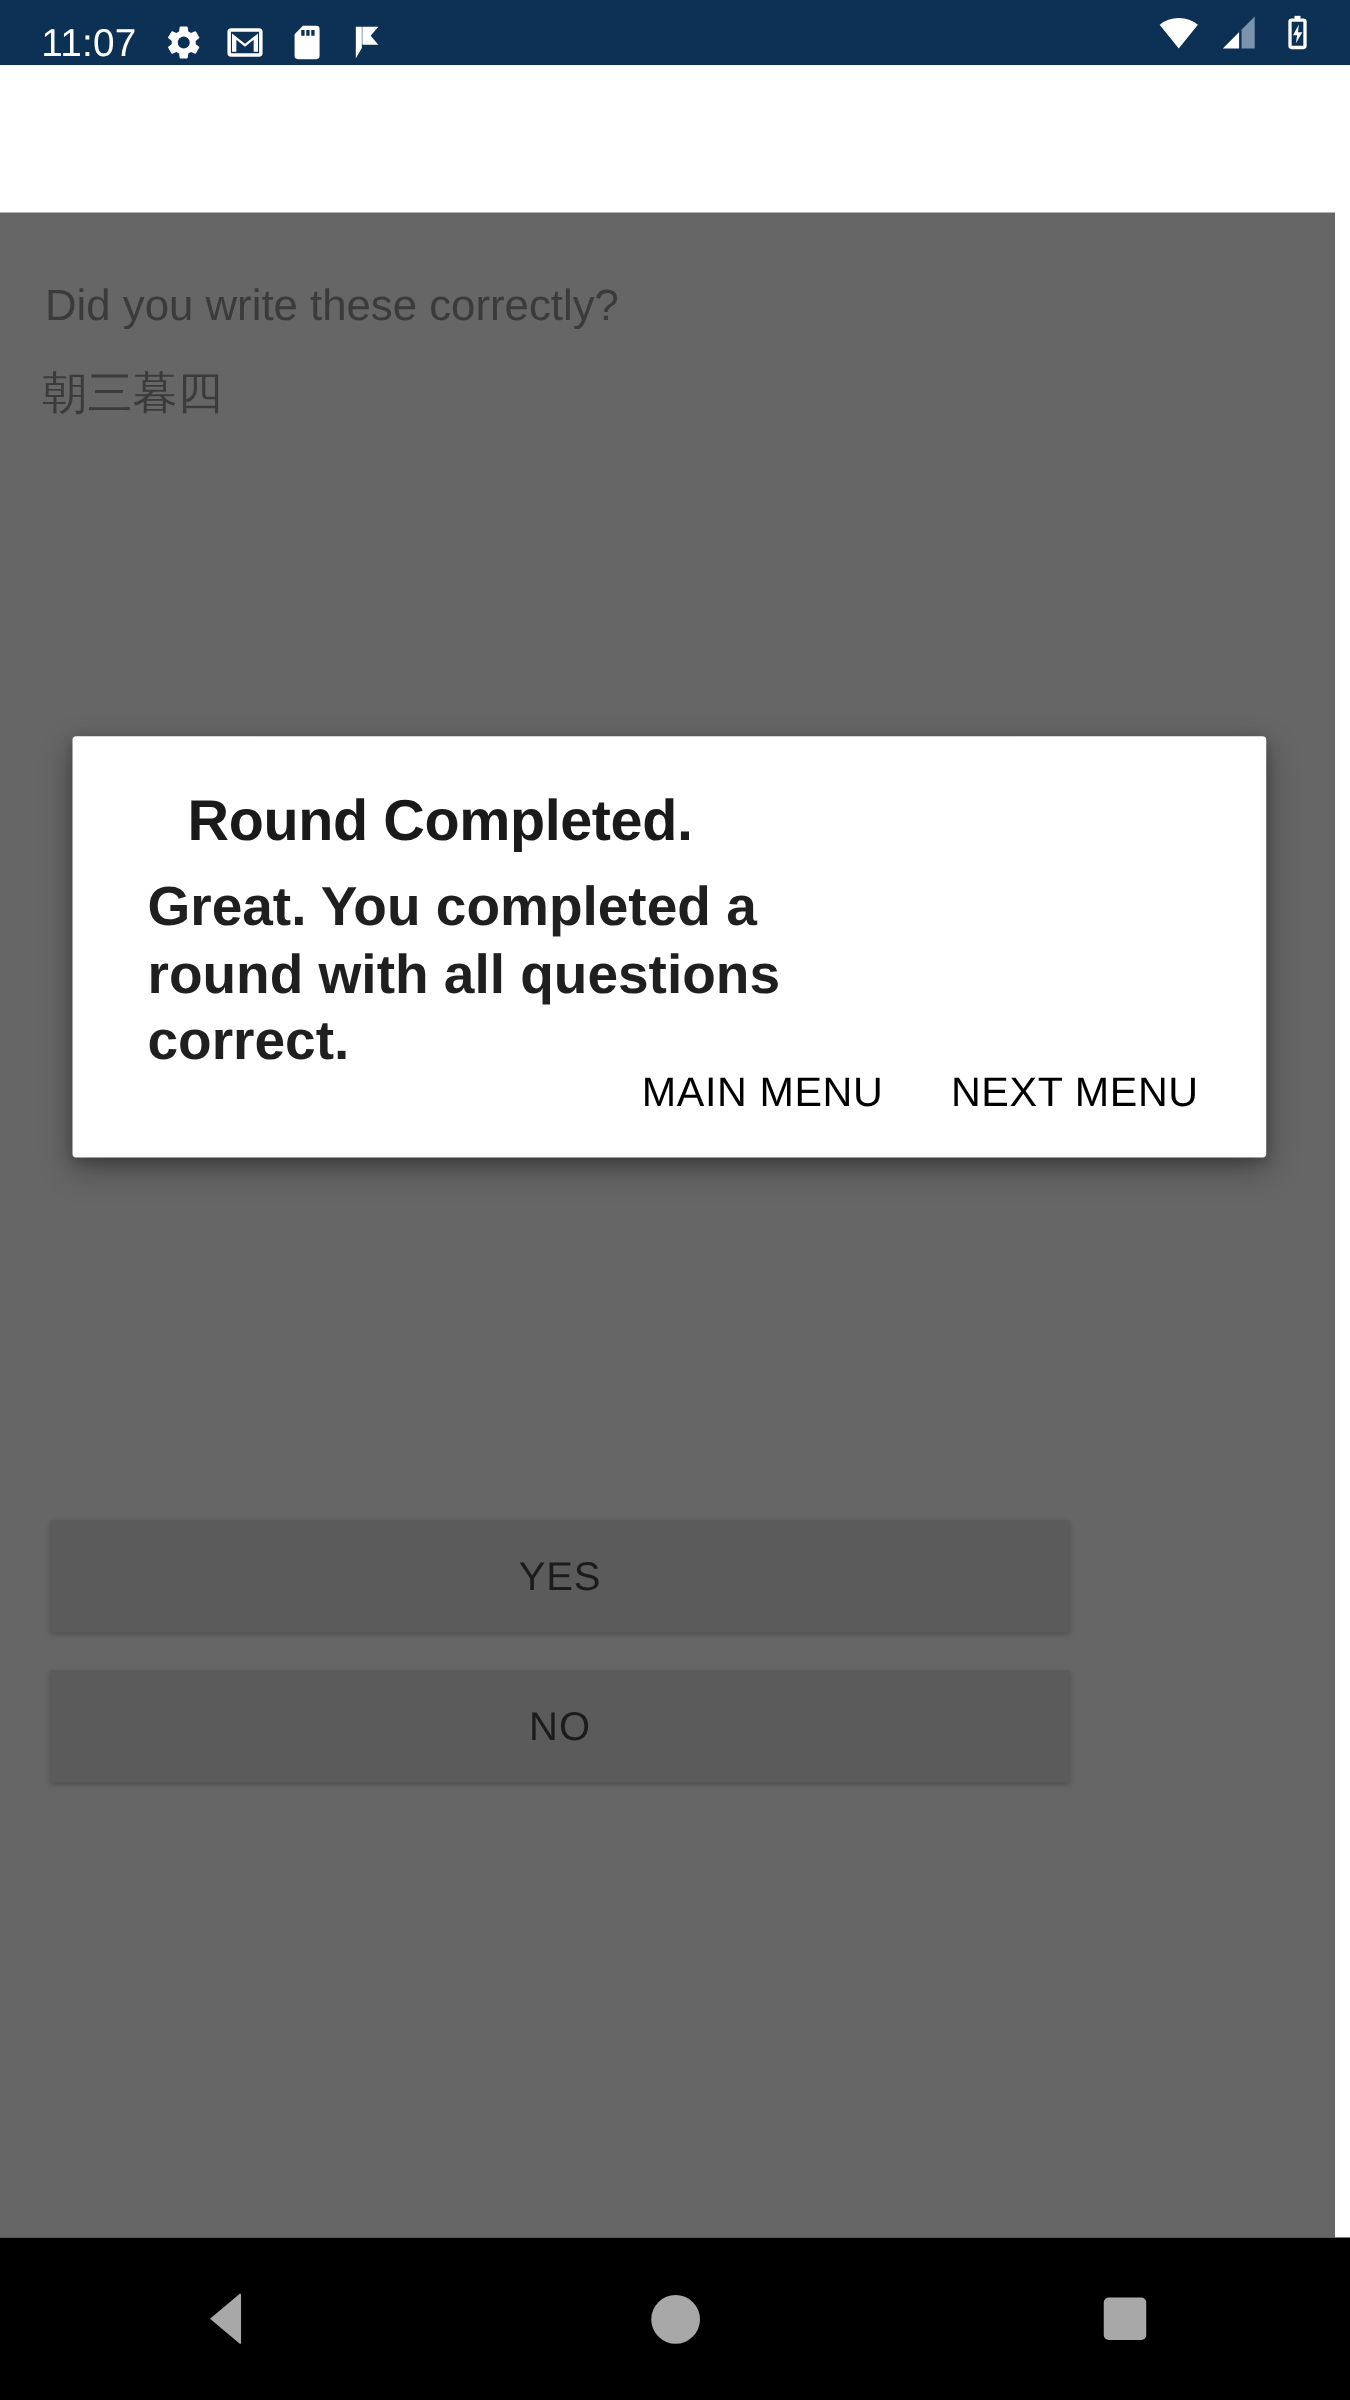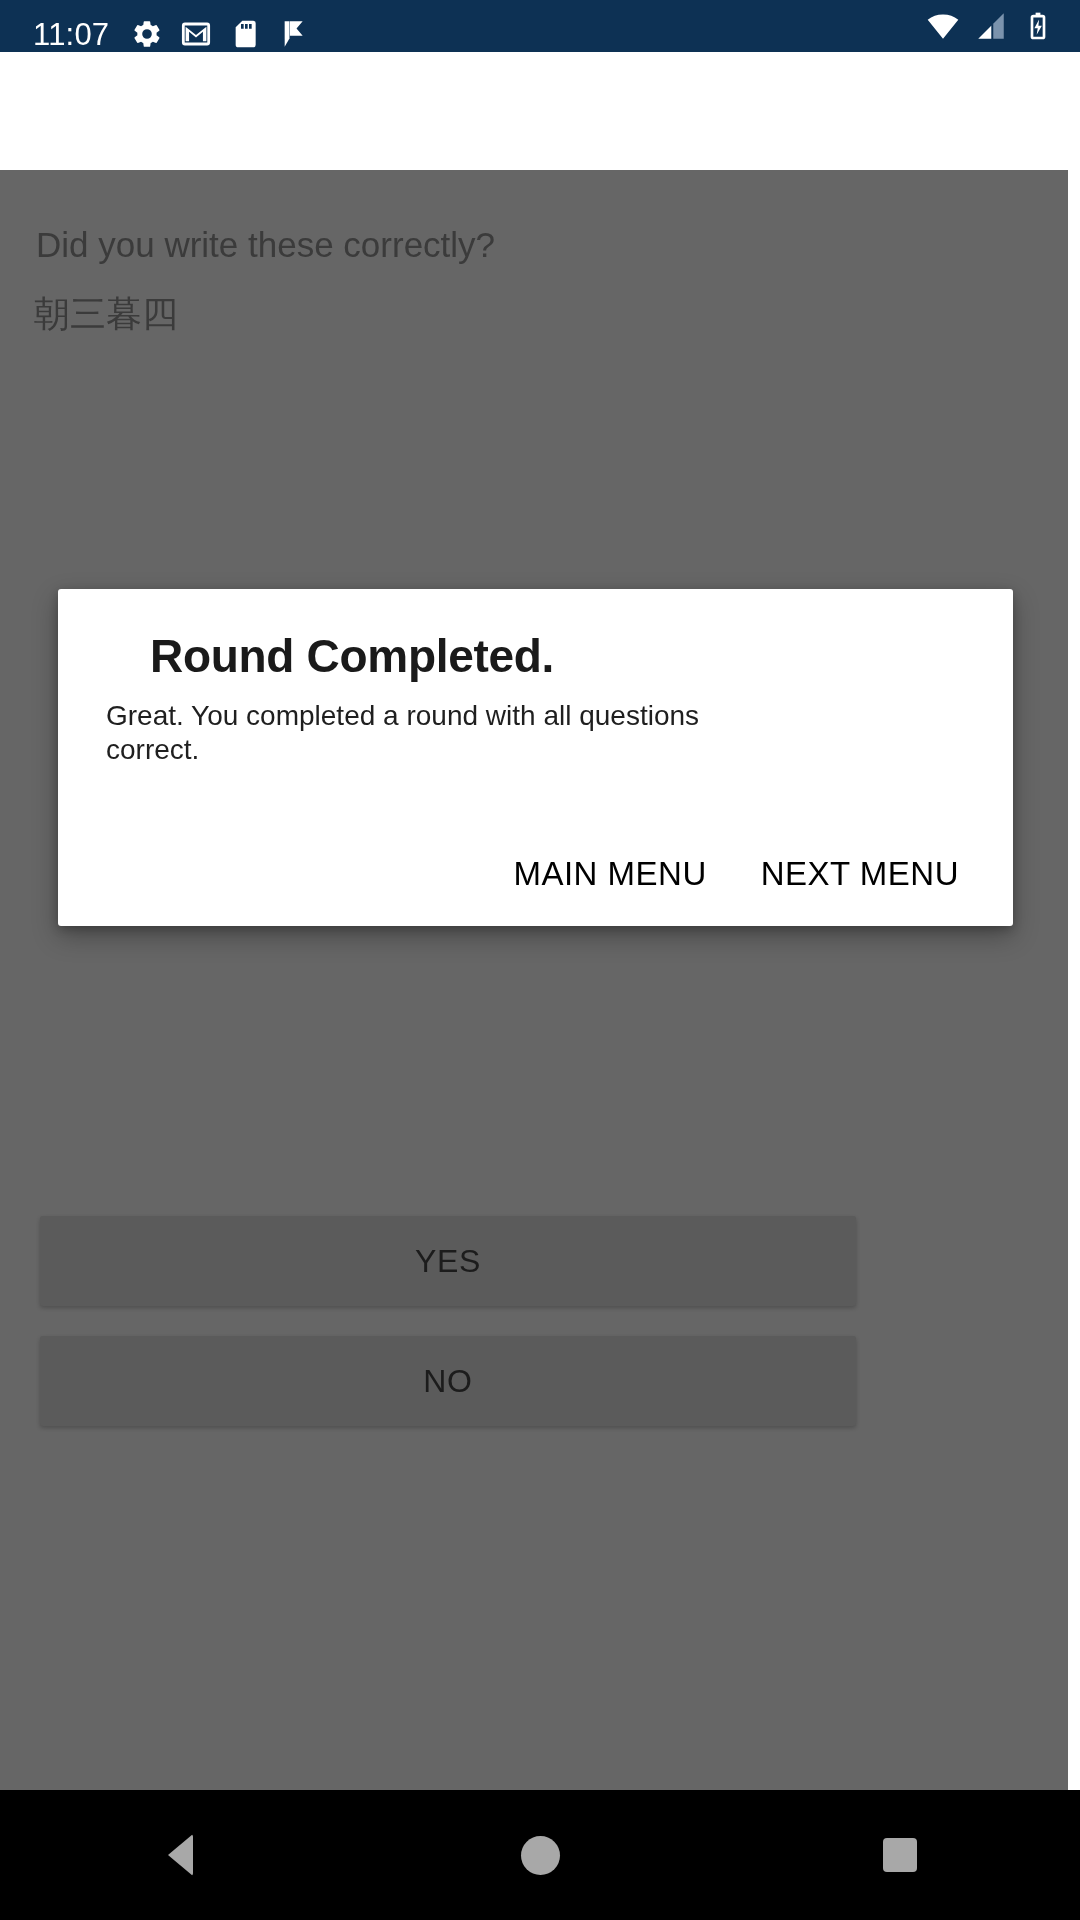--- a/index.html
+++ b/index.html
@@ -142,26 +142,26 @@
     top: 44px;
     color: #1a1a1a;
     font-size: 46px;
     font-weight: 700;
     letter-spacing: -0.3px;
     line-height: 1;
     margin-left: 40px;
   }
   #dialog-message {
     position: absolute;
-    left: 48px;
+    left: 60px;
     top: 110px;
     width: 620px;
     color: #1f1f1f;
-    font-size: 28px;
-    font-weight: 400;
+    font-size: 44px;
+    font-weight: 700;
     line-height: 1.22;
   }
   #dialog-actions {
     position: absolute;
     right: 36px;
     bottom: 20px;
     display: flex;
     align-items: center;
     gap: 18px;
   }

